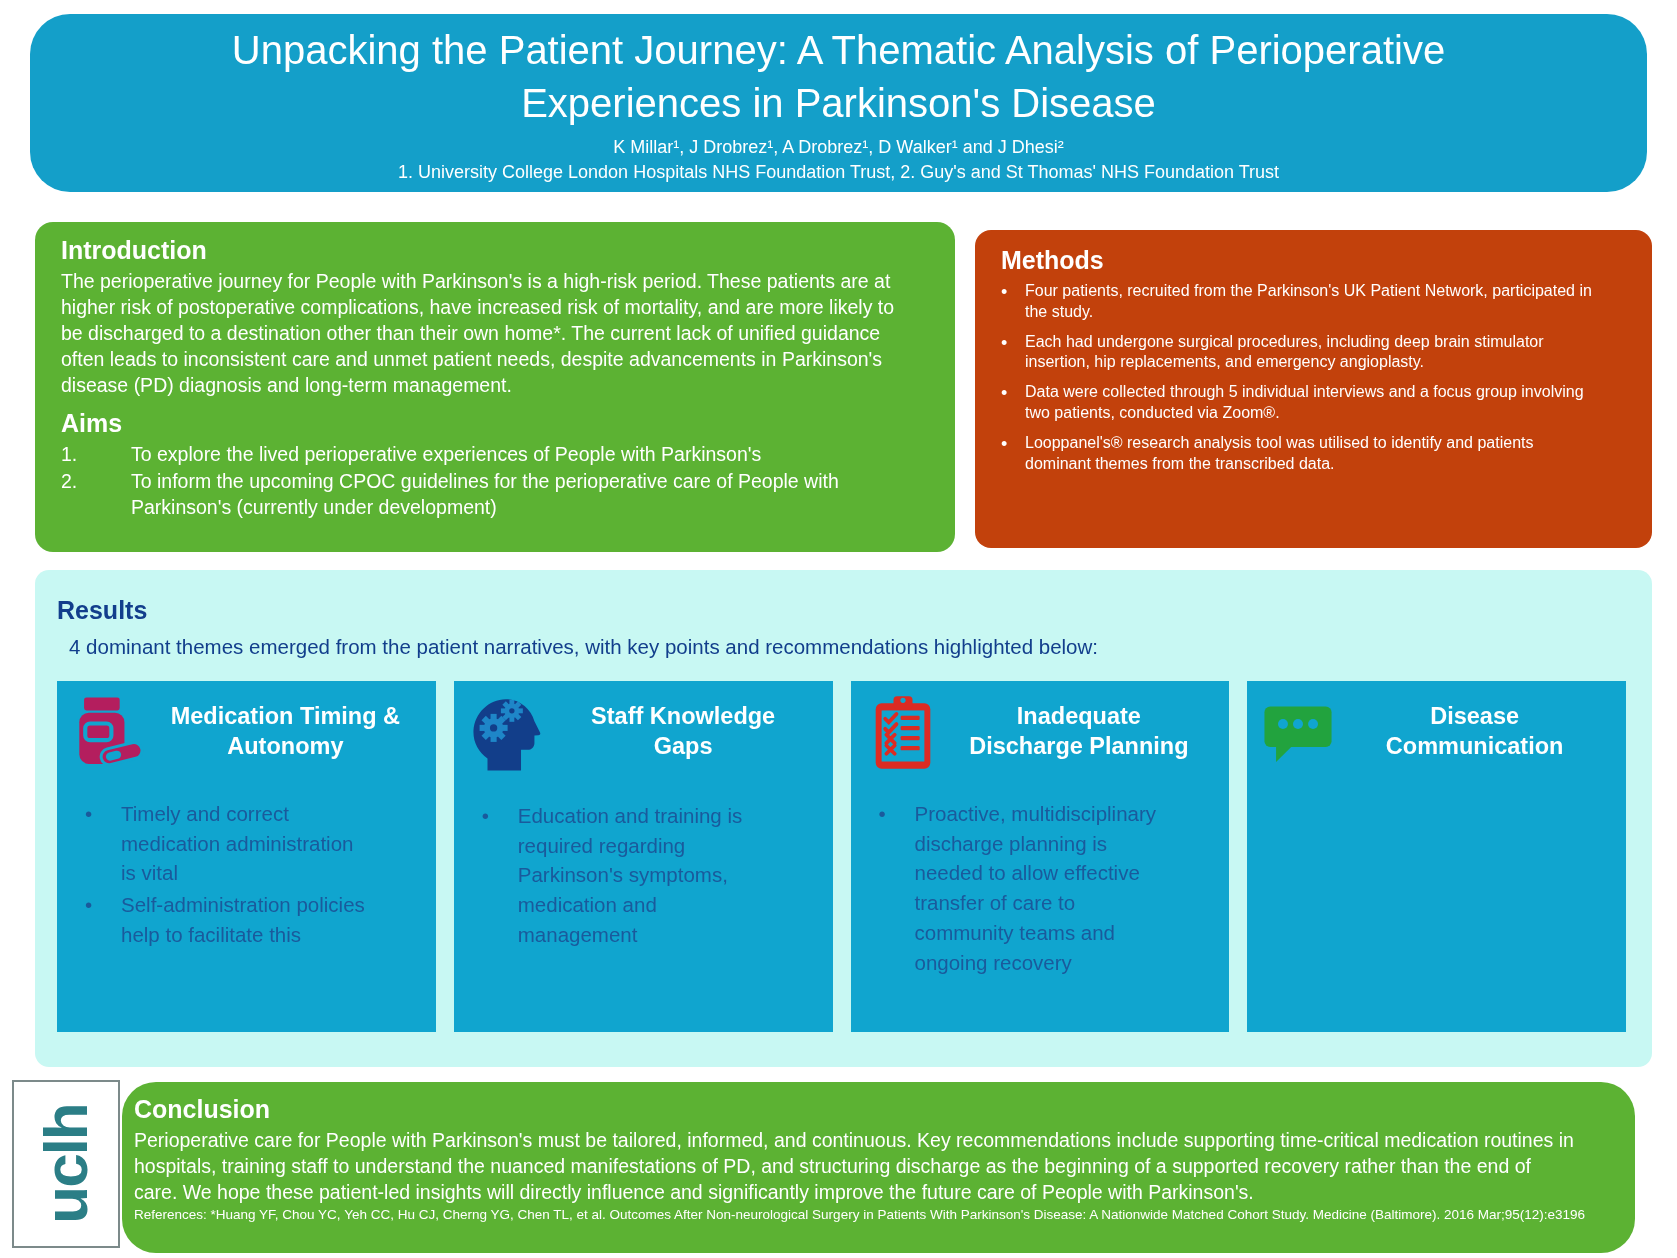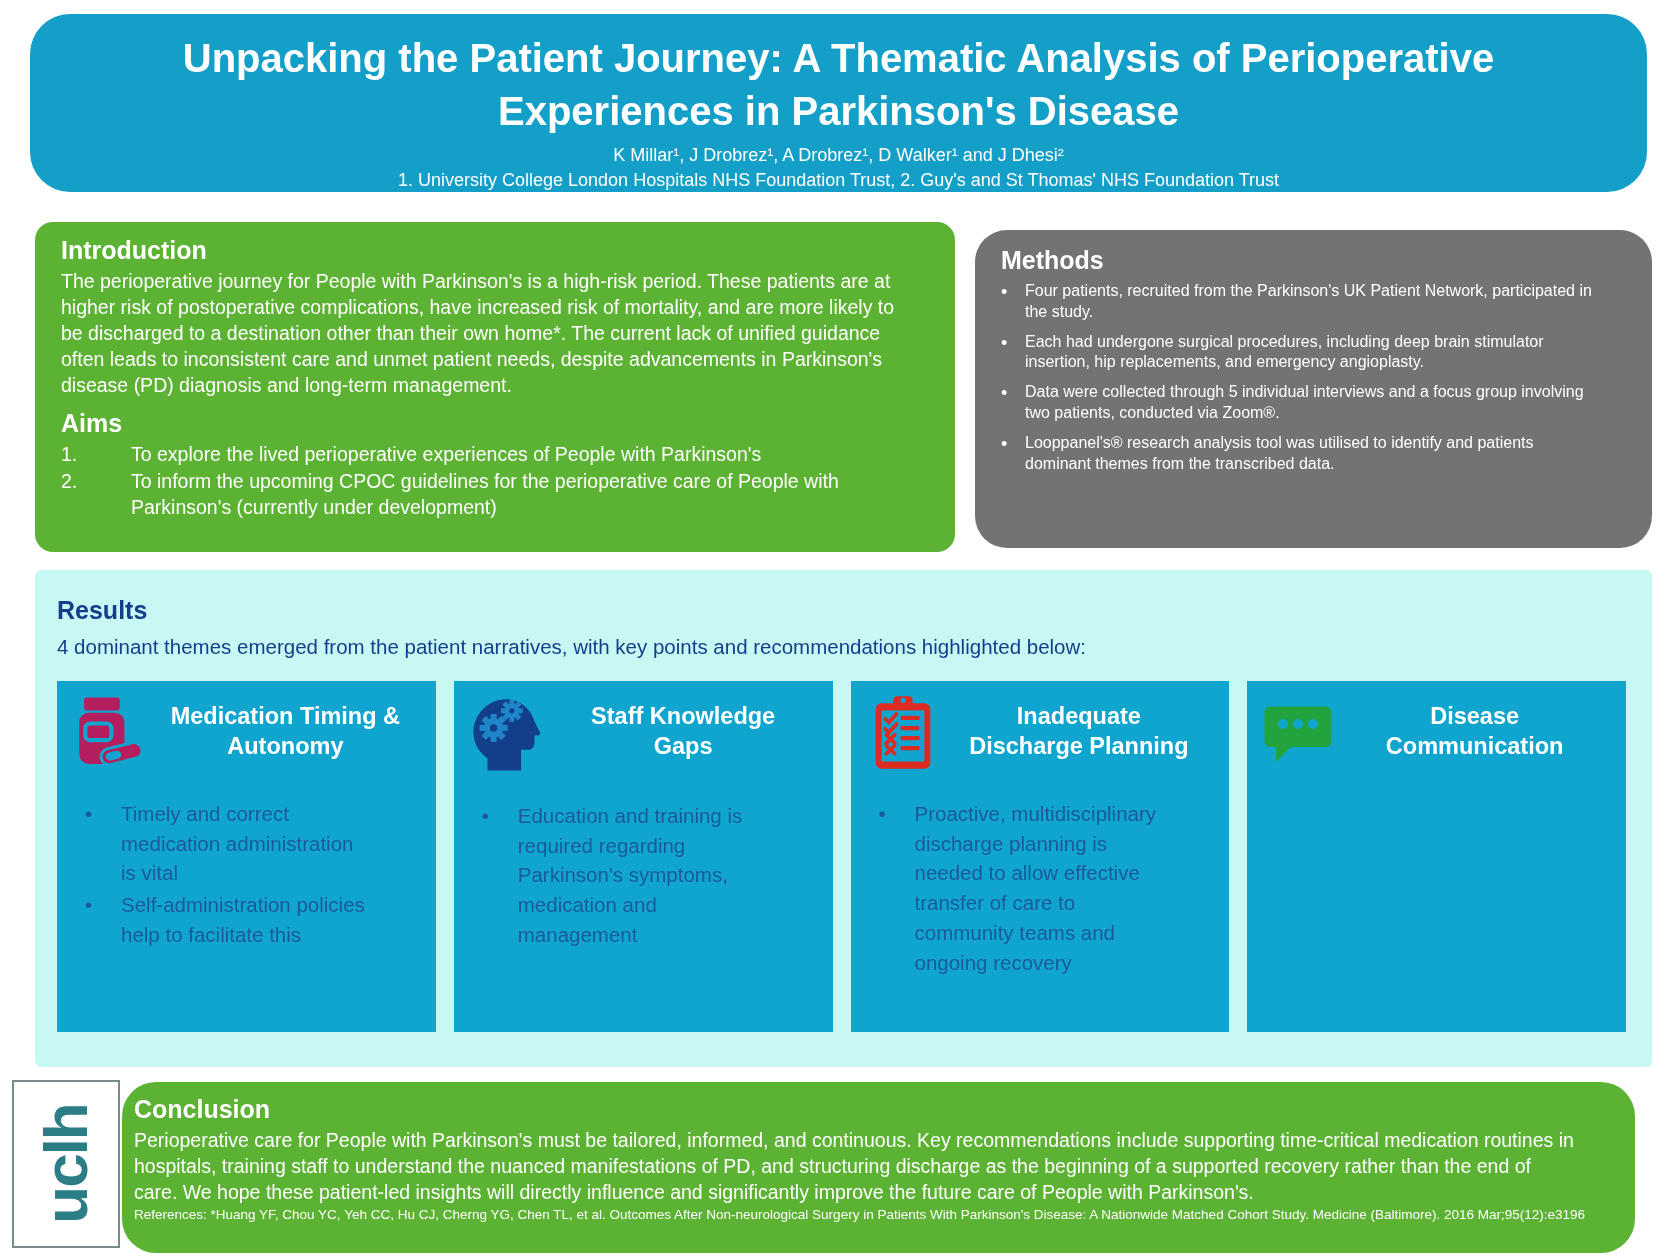--- a/index.html
+++ b/index.html
@@ -2,48 +2,48 @@
 <html><head>
 <meta charset="utf-8">
 <style>
   html,body{margin:0;padding:0;background:#ffffff;}
   .poster{position:relative;width:1677px;height:1258px;background:#ffffff;overflow:hidden;
           font-family:"Liberation Sans", sans-serif;}
 
   
   .header{position:absolute;left:30px;top:14px;width:1617px;height:178px;background:#149FC9;
           border-radius:40px;color:#ffffff;text-align:center;}
-  .title{margin:18px auto 0;max-width:1340px;font-size:40px;line-height:1.32;font-weight:700;}
+  .title{margin:10px auto 0;max-width:1340px;font-size:40px;line-height:1.32;font-weight:400;}
   .authors{margin-top:7px;font-size:18px;}
   .affiliations{margin-top:4px;font-size:18px;}
 
   
   .intro{position:absolute;left:35px;top:222px;width:920px;height:330px;background:#5CB233;
          border-radius:18px;color:#ffffff;padding:0;box-sizing:border-box;}
   .intro-inner{padding:14px 26px 0 26px;}
   .panel-h{font-size:25px;font-weight:700;margin:0 0 4px 0;}
   .intro p{margin:2px 0 0 0;font-size:19.5px;line-height:1.33;max-width:850px;}
   .aims-h{font-size:25px;font-weight:700;margin:10px 0 4px 0;}
   .aims{list-style:none;margin:0;padding:0;}
   .aims li{display:grid;grid-template-columns:70px 1fr;font-size:19.5px;line-height:1.32;
            margin-bottom:2px;max-width:830px;}
 
   
-  .methods{position:absolute;left:975px;top:230px;width:677px;height:318px;background:#737373;
-           border-radius:32px;color:#ffffff;box-sizing:border-box;padding:16px 28px 0 26px;}
+  .methods{position:absolute;left:975px;top:230px;width:677px;height:318px;background:#c2410c;
+           border-radius:16px;color:#ffffff;box-sizing:border-box;padding:16px 28px 0 26px;}
   .mlist{list-style:none;margin:6px 0 0 0;padding:0;}
   .mlist li{display:grid;grid-template-columns:24px 1fr;font-size:16px;line-height:1.3;
             margin-bottom:9px;max-width:600px;}
   .mlist li::before{content:"•";grid-column:1;font-size:18px;}
 
   
   .results{position:absolute;left:35px;top:570px;width:1617px;height:497px;background:#C8F8F3;
-           border-radius:6px;box-sizing:border-box;padding:26px 26px 0 22px;color:#123E8C;}
+           border-radius:14px;box-sizing:border-box;padding:26px 26px 0 22px;color:#123E8C;}
   .results-h{font-size:25px;font-weight:700;margin:0 0 0 0;}
-  .results-sub{font-size:20.5px;margin-top:10px;}
+  .results-sub{font-size:20.5px;margin-top:10px;margin-left:12px;}
   .cards{display:flex;gap:18px;margin-top:22px;height:351px;}
   .card{flex:1 1 0;background:#10A5CF;box-sizing:border-box;padding:14px 12px 0 14px;}
   .card-head{display:flex;align-items:flex-start;}
   .card-icon{flex:0 0 auto;}
   .card-title-wrap{flex:1 1 auto;display:flex;justify-content:center;}
   .card-title{margin:6px 0 0 0;max-width:232px;text-align:center;color:#ffffff;
               font-size:23.5px;line-height:1.28;font-weight:700;}
   .card-bullets{list-style:none;margin:24px 0 0 0;padding:0 56px 0 8px;}
   .card-bullets li{display:grid;grid-template-columns:42px 1fr;color:#1A5A9C;
                    font-size:20.5px;line-height:1.45;margin-bottom:2px;}

